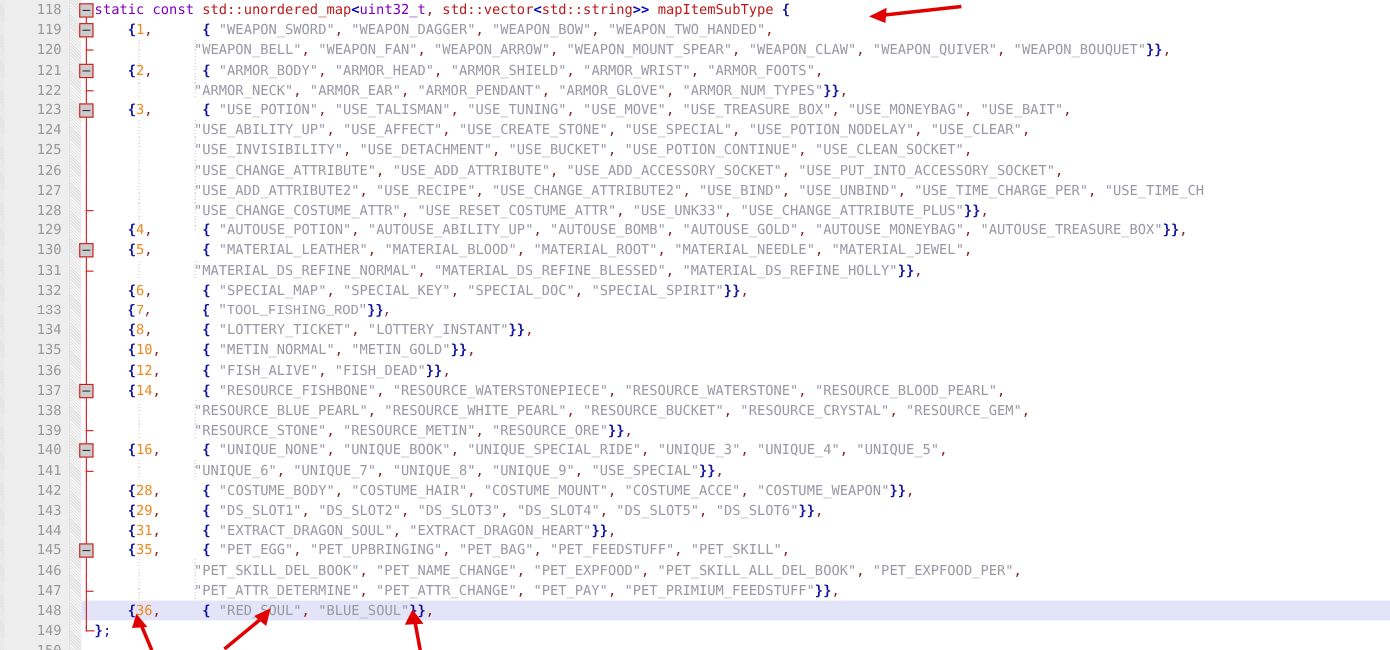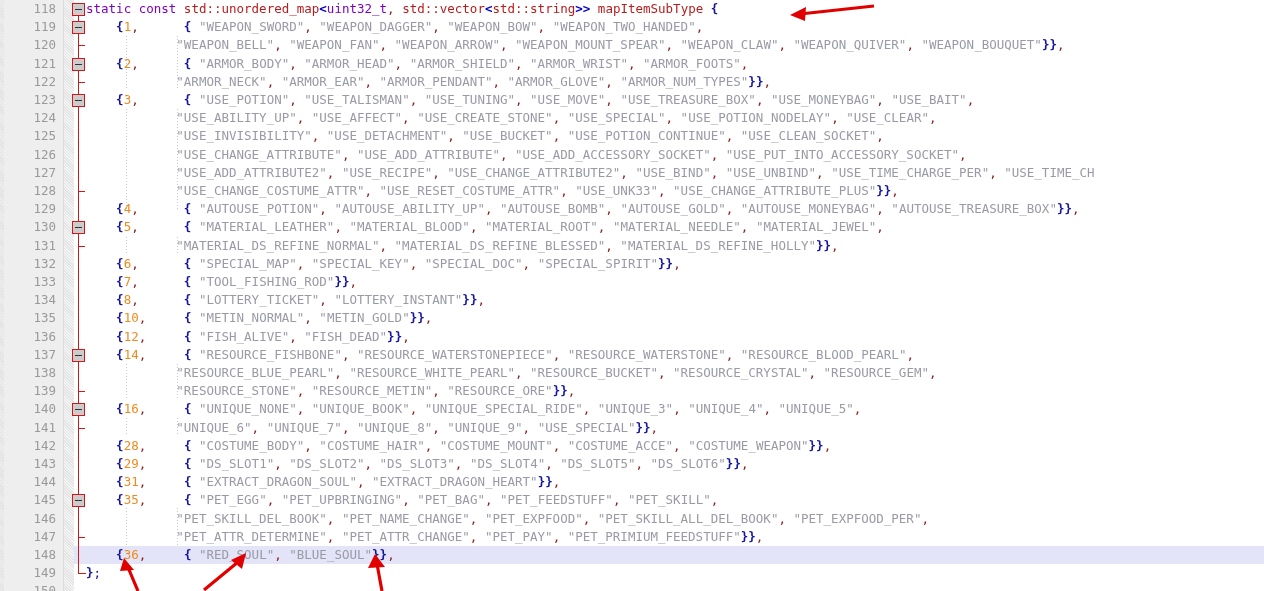--- a/index.html
+++ b/index.html
@@ -112,21 +112,21 @@
       <div class="row" style="top: 91px; position: absolute; left: 0px; width: 1264px;"><span class="lnum">123</span><span class="code">    <span class="brace">{</span><span class="num">3</span><span class="com">,</span>      <span class="brace">{</span> <span class="str">"USE_POTION"</span><span class="com">,</span> <span class="str">"USE_TALISMAN"</span><span class="com">,</span> <span class="str">"USE_TUNING"</span><span class="com">,</span> <span class="str">"USE_MOVE"</span><span class="com">,</span> <span class="str">"USE_TREASURE_BOX"</span><span class="com">,</span> <span class="str">"USE_MONEYBAG"</span><span class="com">,</span> <span class="str">"USE_BAIT"</span><span class="com">,</span></span></div>
       <div class="row" style="top: 109.2px; position: absolute; left: 0px; width: 1264px;"><span class="lnum">124</span><span class="code">            <span class="str">"USE_ABILITY_UP"</span><span class="com">,</span> <span class="str">"USE_AFFECT"</span><span class="com">,</span> <span class="str">"USE_CREATE_STONE"</span><span class="com">,</span> <span class="str">"USE_SPECIAL"</span><span class="com">,</span> <span class="str">"USE_POTION_NODELAY"</span><span class="com">,</span> <span class="str">"USE_CLEAR"</span><span class="com">,</span></span></div>
       <div class="row" style="top: 127.4px; position: absolute; left: 0px; width: 1264px;"><span class="lnum">125</span><span class="code">            <span class="str">"USE_INVISIBILITY"</span><span class="com">,</span> <span class="str">"USE_DETACHMENT"</span><span class="com">,</span> <span class="str">"USE_BUCKET"</span><span class="com">,</span> <span class="str">"USE_POTION_CONTINUE"</span><span class="com">,</span> <span class="str">"USE_CLEAN_SOCKET"</span><span class="com">,</span></span></div>
       <div class="row" style="top: 145.6px; position: absolute; left: 0px; width: 1264px;"><span class="lnum">126</span><span class="code">            <span class="str">"USE_CHANGE_ATTRIBUTE"</span><span class="com">,</span> <span class="str">"USE_ADD_ATTRIBUTE"</span><span class="com">,</span> <span class="str">"USE_ADD_ACCESSORY_SOCKET"</span><span class="com">,</span> <span class="str">"USE_PUT_INTO_ACCESSORY_SOCKET"</span><span class="com">,</span></span></div>
       <div class="row" style="top: 163.8px; position: absolute; left: 0px; width: 1264px;"><span class="lnum">127</span><span class="code">            <span class="str">"USE_ADD_ATTRIBUTE2"</span><span class="com">,</span> <span class="str">"USE_RECIPE"</span><span class="com">,</span> <span class="str">"USE_CHANGE_ATTRIBUTE2"</span><span class="com">,</span> <span class="str">"USE_BIND"</span><span class="com">,</span> <span class="str">"USE_UNBIND"</span><span class="com">,</span> <span class="str">"USE_TIME_CHARGE_PER"</span><span class="com">,</span> <span class="str">"USE_TIME_CH</span></span></div>
       <div class="row" style="top: 182px; position: absolute; left: 0px; width: 1264px;"><span class="lnum">128</span><span class="code">            <span class="str">"USE_CHANGE_COSTUME_ATTR"</span><span class="com">,</span> <span class="str">"USE_RESET_COSTUME_ATTR"</span><span class="com">,</span> <span class="str">"USE_UNK33"</span><span class="com">,</span> <span class="str">"USE_CHANGE_ATTRIBUTE_PLUS"</span><span class="brace">}</span><span class="brace">}</span><span class="com">,</span></span></div>
       <div class="row" style="top: 200.2px; position: absolute; left: 0px; width: 1264px;"><span class="lnum">129</span><span class="code">    <span class="brace">{</span><span class="num">4</span><span class="com">,</span>      <span class="brace">{</span> <span class="str">"AUTOUSE_POTION"</span><span class="com">,</span> <span class="str">"AUTOUSE_ABILITY_UP"</span><span class="com">,</span> <span class="str">"AUTOUSE_BOMB"</span><span class="com">,</span> <span class="str">"AUTOUSE_GOLD"</span><span class="com">,</span> <span class="str">"AUTOUSE_MONEYBAG"</span><span class="com">,</span> <span class="str">"AUTOUSE_TREASURE_BOX"</span><span class="brace">}</span><span class="brace">}</span><span class="com">,</span></span></div>
       <div class="row" style="top: 218.4px; position: absolute; left: 0px; width: 1264px;"><span class="lnum">130</span><span class="code">    <span class="brace">{</span><span class="num">5</span><span class="com">,</span>      <span class="brace">{</span> <span class="str">"MATERIAL_LEATHER"</span><span class="com">,</span> <span class="str">"MATERIAL_BLOOD"</span><span class="com">,</span> <span class="str">"MATERIAL_ROOT"</span><span class="com">,</span> <span class="str">"MATERIAL_NEEDLE"</span><span class="com">,</span> <span class="str">"MATERIAL_JEWEL"</span><span class="com">,</span></span></div>
       <div class="row" style="top: 236.6px; position: absolute; left: 0px; width: 1264px;"><span class="lnum">131</span><span class="code">            <span class="str">"MATERIAL_DS_REFINE_NORMAL"</span><span class="com">,</span> <span class="str">"MATERIAL_DS_REFINE_BLESSED"</span><span class="com">,</span> <span class="str">"MATERIAL_DS_REFINE_HOLLY"</span><span class="brace">}</span><span class="brace">}</span><span class="com">,</span></span></div>
       <div class="row" style="top: 254.8px; position: absolute; left: 0px; width: 1264px;"><span class="lnum">132</span><span class="code">    <span class="brace">{</span><span class="num">6</span><span class="com">,</span>      <span class="brace">{</span> <span class="str">"SPECIAL_MAP"</span><span class="com">,</span> <span class="str">"SPECIAL_KEY"</span><span class="com">,</span> <span class="str">"SPECIAL_DOC"</span><span class="com">,</span> <span class="str">"SPECIAL_SPIRIT"</span><span class="brace">}</span><span class="brace">}</span><span class="com">,</span></span></div>
-      <div class="row" style="top: 273px; position: absolute; left: 0px; width: 1164px;"><span class="lnum">133</span><span class="code">    <span class="brace">{</span><span class="num">7</span><span class="com">,</span>      <span class="brace">{</span> <span class="str">"TOOL_FISHING_ROD"</span><span class="brace">}</span><span class="brace">}</span><span class="com">,</span></span></div>
+      <div class="row" style="top: 273px; position: absolute; left: 0px; width: 1164px; font-family: Liberation Mono, monospace;"><span class="lnum">133</span><span class="code">    <span class="brace">{</span><span class="num">7</span><span class="com">,</span>      <span class="brace">{</span> <span class="str">"TOOL_FISHING_ROD"</span><span class="brace">}</span><span class="brace">}</span><span class="com">,</span></span></div>
       <div class="row" style="top: 291.2px; position: absolute; left: 0px; width: 1264px;"><span class="lnum">134</span><span class="code">    <span class="brace">{</span><span class="num">8</span><span class="com">,</span>      <span class="brace">{</span> <span class="str">"LOTTERY_TICKET"</span><span class="com">,</span> <span class="str">"LOTTERY_INSTANT"</span><span class="brace">}</span><span class="brace">}</span><span class="com">,</span></span></div>
       <div class="row" style="top: 309.4px; position: absolute; left: 0px; width: 1264px;"><span class="lnum">135</span><span class="code">    <span class="brace">{</span><span class="num">10</span><span class="com">,</span>     <span class="brace">{</span> <span class="str">"METIN_NORMAL"</span><span class="com">,</span> <span class="str">"METIN_GOLD"</span><span class="brace">}</span><span class="brace">}</span><span class="com">,</span></span></div>
       <div class="row" style="top: 327.6px; position: absolute; left: 0px; width: 1264px;"><span class="lnum">136</span><span class="code">    <span class="brace">{</span><span class="num">12</span><span class="com">,</span>     <span class="brace">{</span> <span class="str">"FISH_ALIVE"</span><span class="com">,</span> <span class="str">"FISH_DEAD"</span><span class="brace">}</span><span class="brace">}</span><span class="com">,</span></span></div>
       <div class="row" style="top: 345.8px; position: absolute; left: 0px; width: 1264px;"><span class="lnum">137</span><span class="code">    <span class="brace">{</span><span class="num">14</span><span class="com">,</span>     <span class="brace">{</span> <span class="str">"RESOURCE_FISHBONE"</span><span class="com">,</span> <span class="str">"RESOURCE_WATERSTONEPIECE"</span><span class="com">,</span> <span class="str">"RESOURCE_WATERSTONE"</span><span class="com">,</span> <span class="str">"RESOURCE_BLOOD_PEARL"</span><span class="com">,</span></span></div>
       <div class="row" style="top: 364px; position: absolute; left: 0px; width: 1264px;"><span class="lnum">138</span><span class="code">            <span class="str">"RESOURCE_BLUE_PEARL"</span><span class="com">,</span> <span class="str">"RESOURCE_WHITE_PEARL"</span><span class="com">,</span> <span class="str">"RESOURCE_BUCKET"</span><span class="com">,</span> <span class="str">"RESOURCE_CRYSTAL"</span><span class="com">,</span> <span class="str">"RESOURCE_GEM"</span><span class="com">,</span></span></div>
       <div class="row" style="top: 382.2px; position: absolute; left: 0px; width: 1264px;"><span class="lnum">139</span><span class="code">            <span class="str">"RESOURCE_STONE"</span><span class="com">,</span> <span class="str">"RESOURCE_METIN"</span><span class="com">,</span> <span class="str">"RESOURCE_ORE"</span><span class="brace">}</span><span class="brace">}</span><span class="com">,</span></span></div>
       <div class="row" style="top: 400.4px; position: absolute; left: 0px; width: 1264px;"><span class="lnum">140</span><span class="code">    <span class="brace">{</span><span class="num">16</span><span class="com">,</span>     <span class="brace">{</span> <span class="str">"UNIQUE_NONE"</span><span class="com">,</span> <span class="str">"UNIQUE_BOOK"</span><span class="com">,</span> <span class="str">"UNIQUE_SPECIAL_RIDE"</span><span class="com">,</span> <span class="str">"UNIQUE_3"</span><span class="com">,</span> <span class="str">"UNIQUE_4"</span><span class="com">,</span> <span class="str">"UNIQUE_5"</span><span class="com">,</span></span></div>
       <div class="row" style="top: 418.6px; position: absolute; left: 0px; width: 1264px;"><span class="lnum">141</span><span class="code">            <span class="str">"UNIQUE_6"</span><span class="com">,</span> <span class="str">"UNIQUE_7"</span><span class="com">,</span> <span class="str">"UNIQUE_8"</span><span class="com">,</span> <span class="str">"UNIQUE_9"</span><span class="com">,</span> <span class="str">"USE_SPECIAL"</span><span class="brace">}</span><span class="brace">}</span><span class="com">,</span></span></div>
       <div class="row" style="top: 436.8px; position: absolute; left: 0px; width: 1264px;"><span class="lnum">142</span><span class="code">    <span class="brace">{</span><span class="num">28</span><span class="com">,</span>     <span class="brace">{</span> <span class="str">"COSTUME_BODY"</span><span class="com">,</span> <span class="str">"COSTUME_HAIR"</span><span class="com">,</span> <span class="str">"COSTUME_MOUNT"</span><span class="com">,</span> <span class="str">"COSTUME_ACCE"</span><span class="com">,</span> <span class="str">"COSTUME_WEAPON"</span><span class="brace">}</span><span class="brace">}</span><span class="com">,</span></span></div>
       <div class="row" style="top: 455px; position: absolute; left: 0px; width: 1264px;"><span class="lnum">143</span><span class="code">    <span class="brace">{</span><span class="num">29</span><span class="com">,</span>     <span class="brace">{</span> <span class="str">"DS_SLOT1"</span><span class="com">,</span> <span class="str">"DS_SLOT2"</span><span class="com">,</span> <span class="str">"DS_SLOT3"</span><span class="com">,</span> <span class="str">"DS_SLOT4"</span><span class="com">,</span> <span class="str">"DS_SLOT5"</span><span class="com">,</span> <span class="str">"DS_SLOT6"</span><span class="brace">}</span><span class="brace">}</span><span class="com">,</span></span></div>

